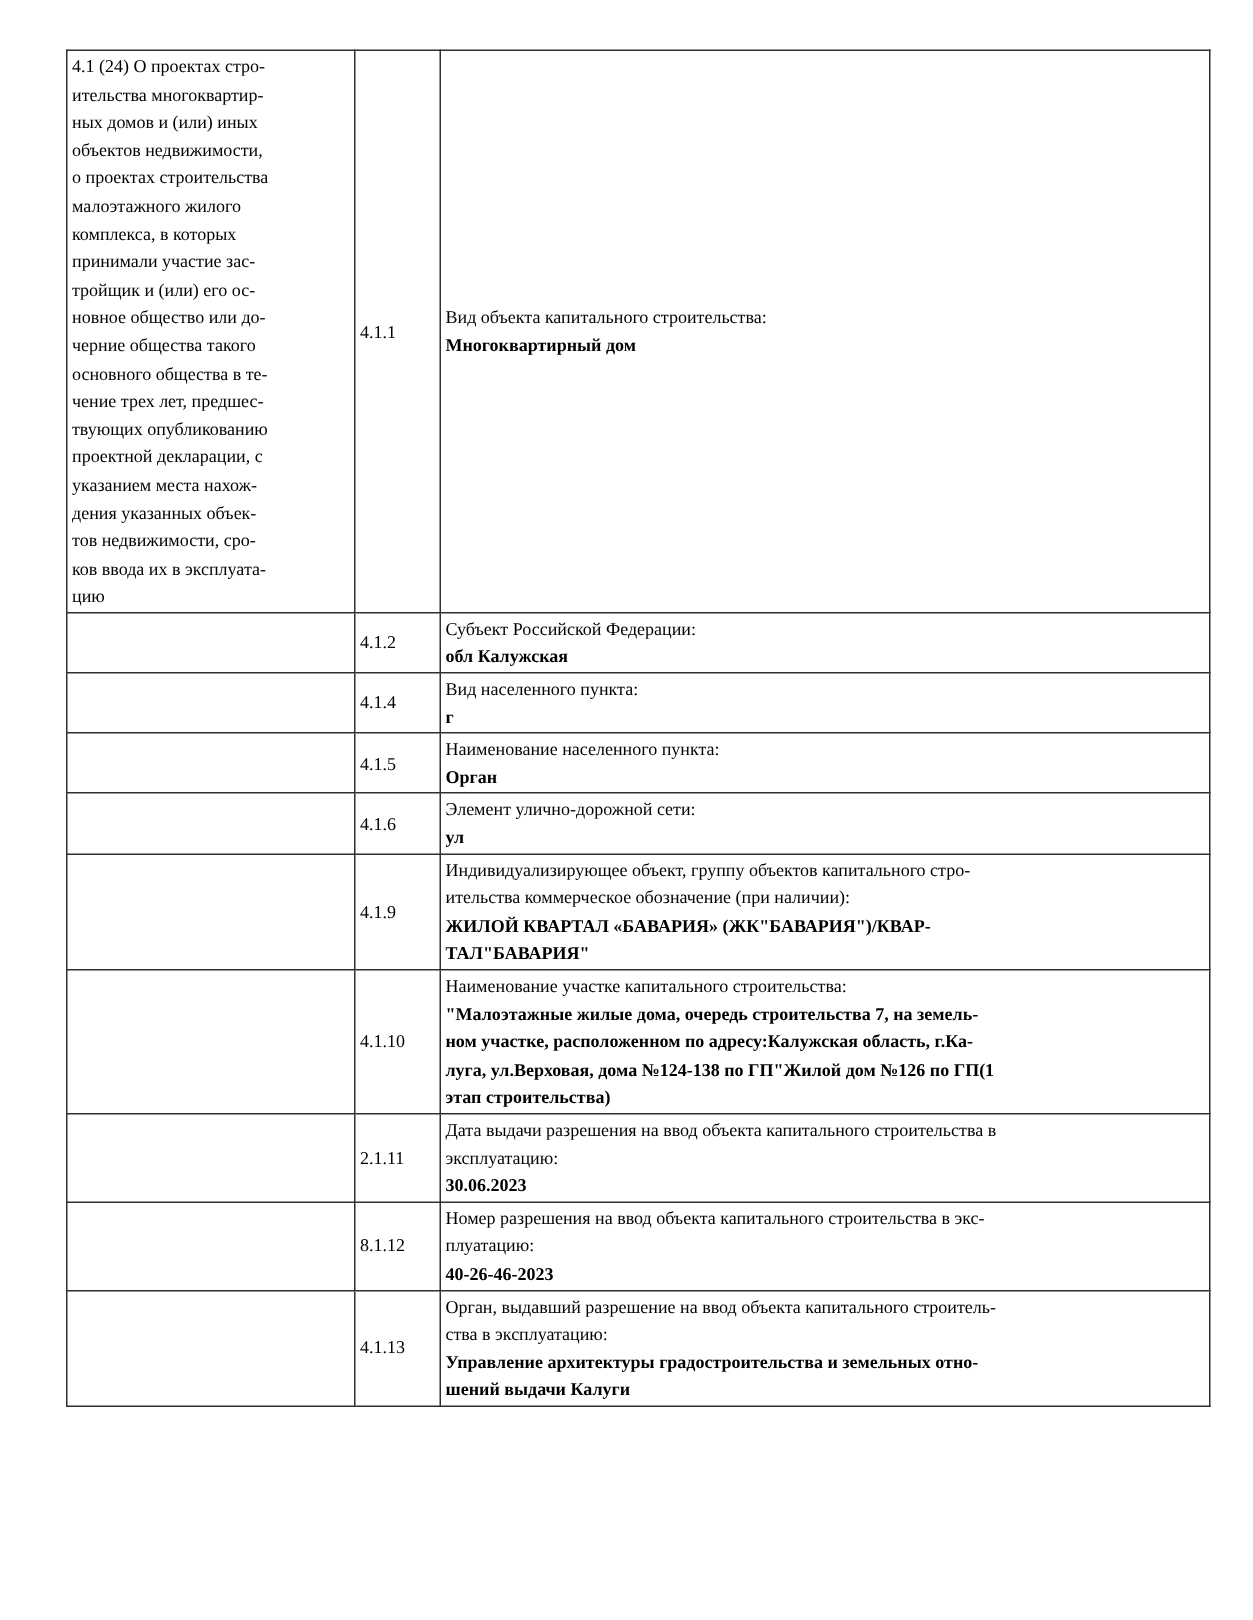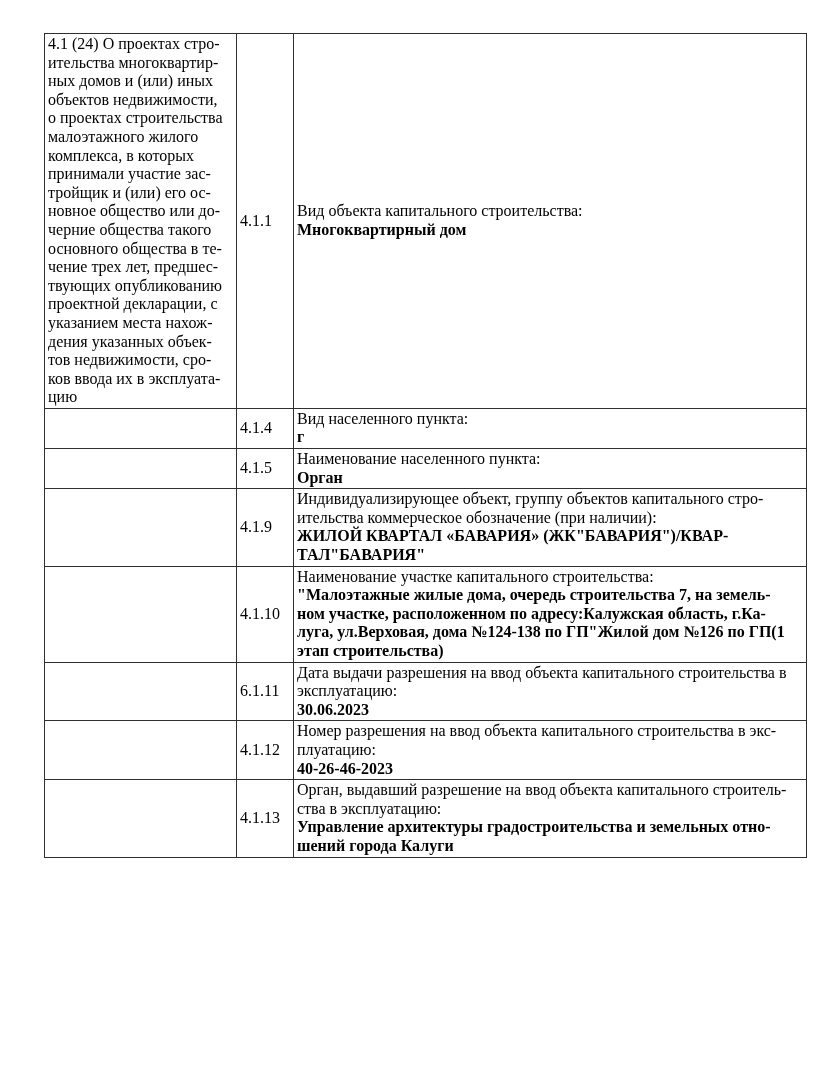--- a/index.html
+++ b/index.html
@@ -21,21 +21,21 @@
     left: 44px;
     top: 33px;
     width: 744px;
     border-collapse: collapse;
     table-layout: fixed;
   }
   table.decl td {
     border: 1px solid #2f2f2f;
     vertical-align: middle;
     padding: 1px 2px 1px 3px;
-    font-size: 16px;
+    font-size: 12px;
     line-height: 18.6px;
     overflow: hidden;
     font-family: Liberation Serif, serif;
   }
   td.c1 { width: 186px; vertical-align: top; }
   td.c2 { width: 51px; }
   td.c3 { width: 507px; }
   .cell-text { white-space: pre-line; }
   .lbl { font-weight: normal; }
   .val { font-weight: bold; display: block; }
@@ -75,35 +75,57 @@
           </td>
         <td class="c3">
             <div class="cell-text"><span class="lbl">Вид объекта капитального строительства:</span><span class="val">Многоквартирный дом</span></div>
           </td>
       </tr>
       <tr>
         <td class="c1">
             <div class="cell-text"></div>
           </td>
         <td class="c2">
+            <div class="cell-text">4.1.2</div>
+          </td>
+        <td class="c3">
+            <div class="cell-text"><span class="lbl">Субъект Российской Федерации:</span><span class="val">обл Калужская</span></div>
+          </td>
+      </tr>
+      <tr>
+        <td class="c1">
+            <div class="cell-text"></div>
+          </td>
+        <td class="c2">
             <div class="cell-text">4.1.4</div>
           </td>
         <td class="c3">
             <div class="cell-text"><span class="lbl">Вид населенного пункта:</span><span class="val">г</span></div>
           </td>
       </tr>
       <tr>
         <td class="c1">
             <div class="cell-text"></div>
           </td>
         <td class="c2">
             <div class="cell-text">4.1.5</div>
           </td>
         <td class="c3">
             <div class="cell-text"><span class="lbl">Наименование населенного пункта:</span><span class="val">Орган</span></div>
+          </td>
+      </tr>
+      <tr>
+        <td class="c1">
+            <div class="cell-text"></div>
+          </td>
+        <td class="c2">
+            <div class="cell-text">4.1.6</div>
+          </td>
+        <td class="c3">
+            <div class="cell-text"><span class="lbl">Элемент улично-дорожной сети:</span><span class="val">ул</span></div>
           </td>
       </tr>
       <tr>
         <td class="c1">
             <div class="cell-text"></div>
           </td>
         <td class="c2">
             <div class="cell-text">4.1.9</div>
           </td>
         <td class="c3">
@@ -124,47 +146,47 @@
 ном участке, расположенном по адресу:Калужская область, г.Ка-
 луга, ул.Верховая, дома №124-138 по ГП"Жилой дом №126 по ГП(1
 этап строительства)</span></div>
           </td>
       </tr>
       <tr>
         <td class="c1">
             <div class="cell-text"></div>
           </td>
         <td class="c2">
-            <div class="cell-text">6.1.11</div>
+            <div class="cell-text">2.1.11</div>
           </td>
         <td class="c3">
             <div class="cell-text"><span class="lbl">Дата выдачи разрешения на ввод объекта капитального строительства в
 эксплуатацию:</span><span class="val">30.06.2023</span></div>
           </td>
       </tr>
       <tr>
         <td class="c1">
             <div class="cell-text"></div>
           </td>
         <td class="c2">
-            <div class="cell-text">4.1.12</div>
+            <div class="cell-text">8.1.12</div>
           </td>
         <td class="c3">
             <div class="cell-text"><span class="lbl">Номер разрешения на ввод объекта капитального строительства в экс-
 плуатацию:</span><span class="val">40-26-46-2023</span></div>
           </td>
       </tr>
       <tr>
         <td class="c1">
             <div class="cell-text"></div>
           </td>
         <td class="c2">
             <div class="cell-text">4.1.13</div>
           </td>
         <td class="c3">
             <div class="cell-text"><span class="lbl">Орган, выдавший разрешение на ввод объекта капитального строитель-
 ства в эксплуатацию:</span><span class="val">Управление архитектуры градостроительства и земельных отно-
-шений города Калуги</span></div>
+шений выдачи Калуги</span></div>
           </td>
       </tr>
     </tbody>
   </table>
 </div>
 
 </body></html>

